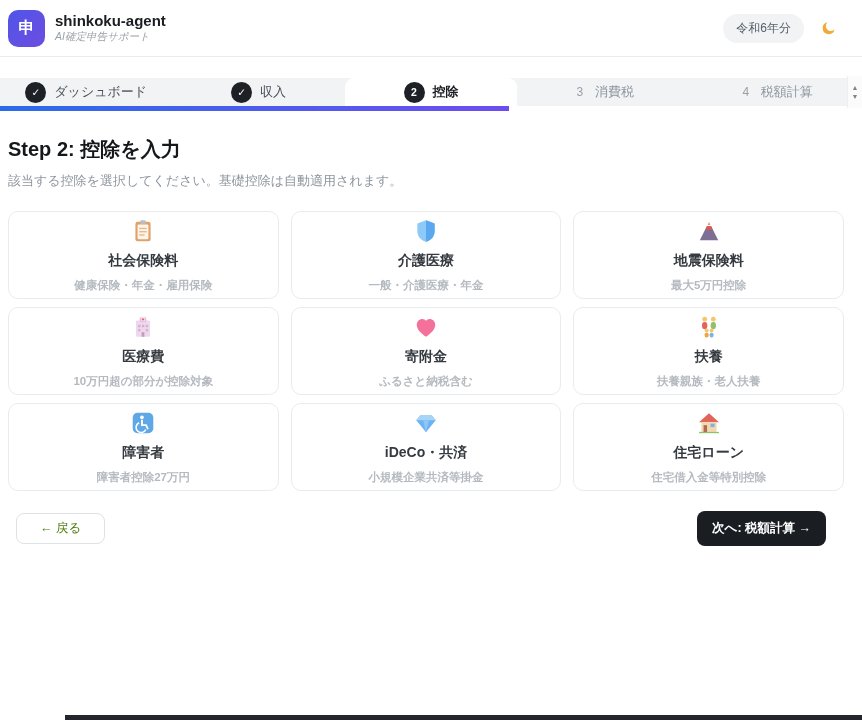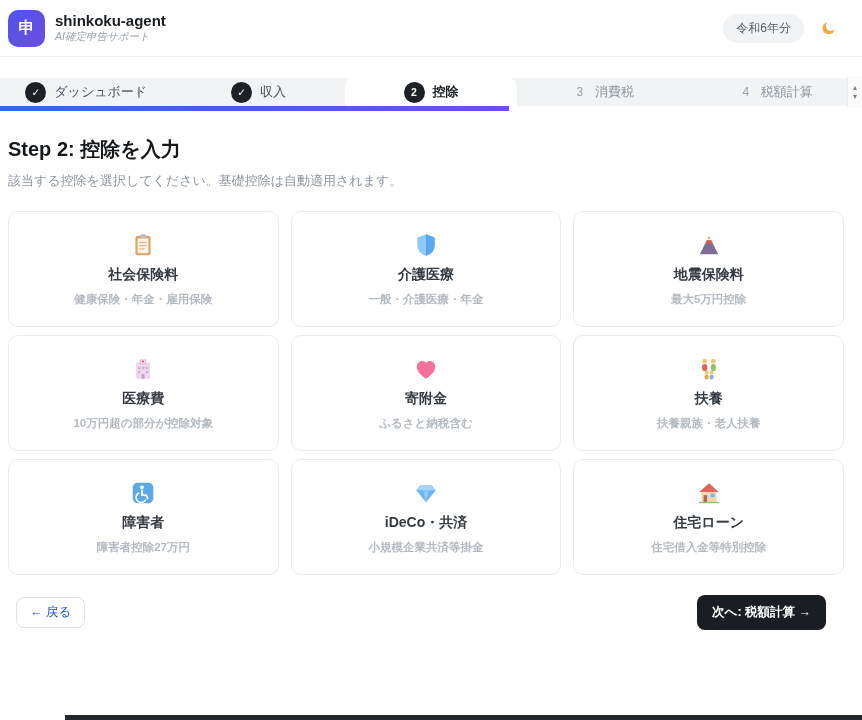--- a/index.html
+++ b/index.html
@@ -35,31 +35,31 @@
   .mini-scrollbar span { cursor:pointer; line-height:1; }
   .progress-track { height:5px; background:#fff; }
   .progress-fill { height:100%; width:59%; background:linear-gradient(90deg,#2b6be8,#6d4df0); }
 
   
   .main { padding:25px 18px 0 8px; }
   .page-title { font-size:20px; font-weight:bold; color:#15181b; }
   .page-subtitle { font-size:13px; color:#8d959d; margin-top:9px; }
 
   .grid { margin-top:21px; display:grid; grid-template-columns:repeat(3,1fr); gap:8px 12px; }
-  .card { height:116px; background:#fff; border:1px solid #e9ecef; border-radius:10px;
+  .card { height:88px; background:#fff; border:1px solid #e9ecef; border-radius:10px;
     display:flex; flex-direction:column; align-items:center; justify-content:center; cursor:pointer; }
   .card-icon { width:26px; height:26px; }
   .card-icon svg { width:26px; height:26px; display:block; }
   .card-title { font-size:14px; font-weight:bold; color:#343a40; margin-top:8px; }
   .card-subtitle { font-size:11.5px; color:#b4bac0; margin-top:8px;font-weight:bold; }
 
   
   .footer { display:flex; justify-content:space-between; align-items:center; padding:20px 18px 0 8px; }
-  .btn-back { background:#fff; border:1px solid #dee2e6; border-radius:8px; color:#1d4ed8;
-    font-size:12.5px; padding:6px 13px; cursor:pointer; font-family:inherit; }
+  .btn-back { background:#fff; border:1px solid #dee2e6; border-radius:8px; color:#4d7c0f;
+    font-size:12.5px; padding:6px 23px; cursor:pointer; font-family:inherit; }
   .btn-next { background:#1a1d21; border:none; border-radius:8px; color:#fff; font-weight:bold;
     font-size:12.5px; padding:9px 15px; cursor:pointer; font-family:inherit; }
   .bottom-strip { position:absolute; left:65px; right:0; bottom:0; height:5px; background:#23272b; }
 </style>
 </head>
 <body>
 
 <div class="header">
   <div class="header-left">
     <div class="logo">

